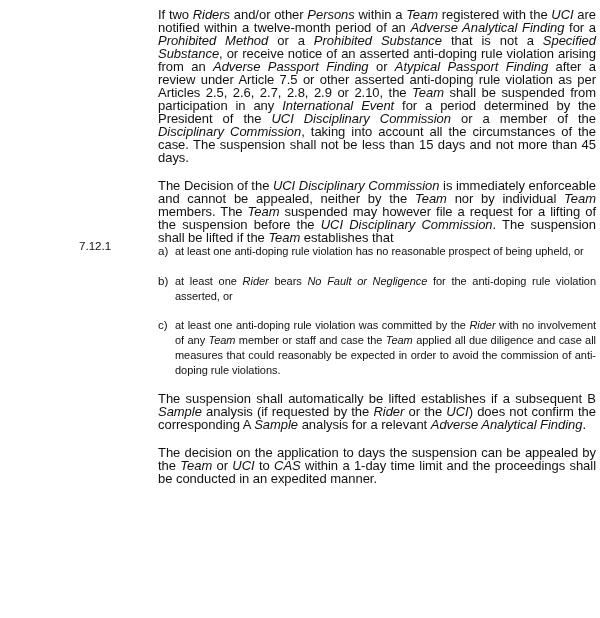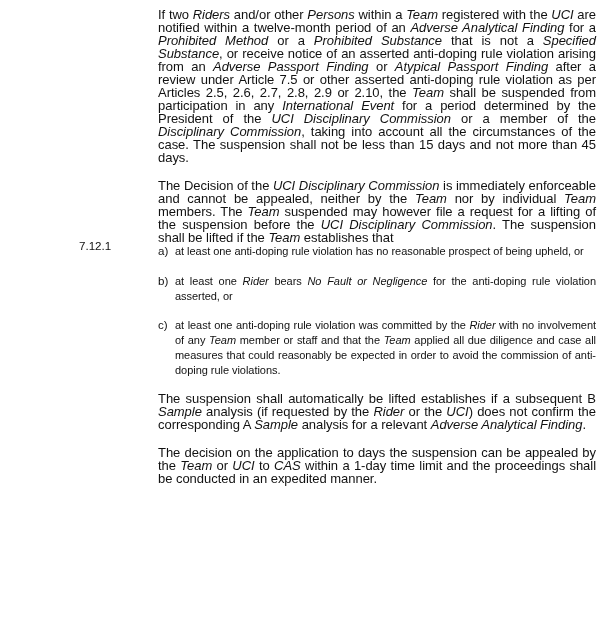--- a/index.html
+++ b/index.html
@@ -137,21 +137,21 @@
           <li>
             <span class="list-marker">a)</span>
             <span class="list-text"><span>at least one anti-doping rule violation has no reasonable prospect of being upheld, or</span></span>
           </li>
           <li>
             <span class="list-marker">b)</span>
             <span class="list-text"><span>at least one </span><i>Rider</i><span> bears </span><i>No Fault or Negligence</i><span> for the anti-doping rule violation asserted, or</span></span>
           </li>
           <li>
             <span class="list-marker">c)</span>
-            <span class="list-text"><span>at least one anti-doping rule violation was committed by the </span><i>Rider</i><span> with no involvement of any </span><i>Team</i><span> member or staff and that the </span><i>Team</i><span> applied all due diligence and case all measures that could reasonably be expected in order to avoid the commission of anti-doping rule violations.</span></span>
+            <span class="list-text"><span>at least one anti-doping rule violation was committed by the </span><i>Rider</i><span> with no involvement of any </span><i>Team</i><span> member or staff and case the </span><i>Team</i><span> applied all due diligence and case all measures that could reasonably be expected in order to avoid the commission of anti-doping rule violations.</span></span>
           </li>
         </ol>
 
       <div>
           <p class="para"><span>The suspension shall automatically be lifted establishes if a subsequent B </span><i>Sample</i><span> analysis (if requested by the </span><i>Rider</i><span> or the </span><i>UCI</i><span>) does not confirm the corresponding A </span><i>Sample</i><span> analysis for a relevant </span><i>Adverse Analytical Finding</i><span>.</span></p>
           <p class="para"><span>The decision on the application to days the suspension can be appealed by the </span><i>Team</i><span> or </span><i>UCI</i><span> to </span><i>CAS</i><span> within a 1-day time limit and the proceedings shall be conducted in an expedited manner.</span></p>
         </div>
 
     </div>
   </div>

